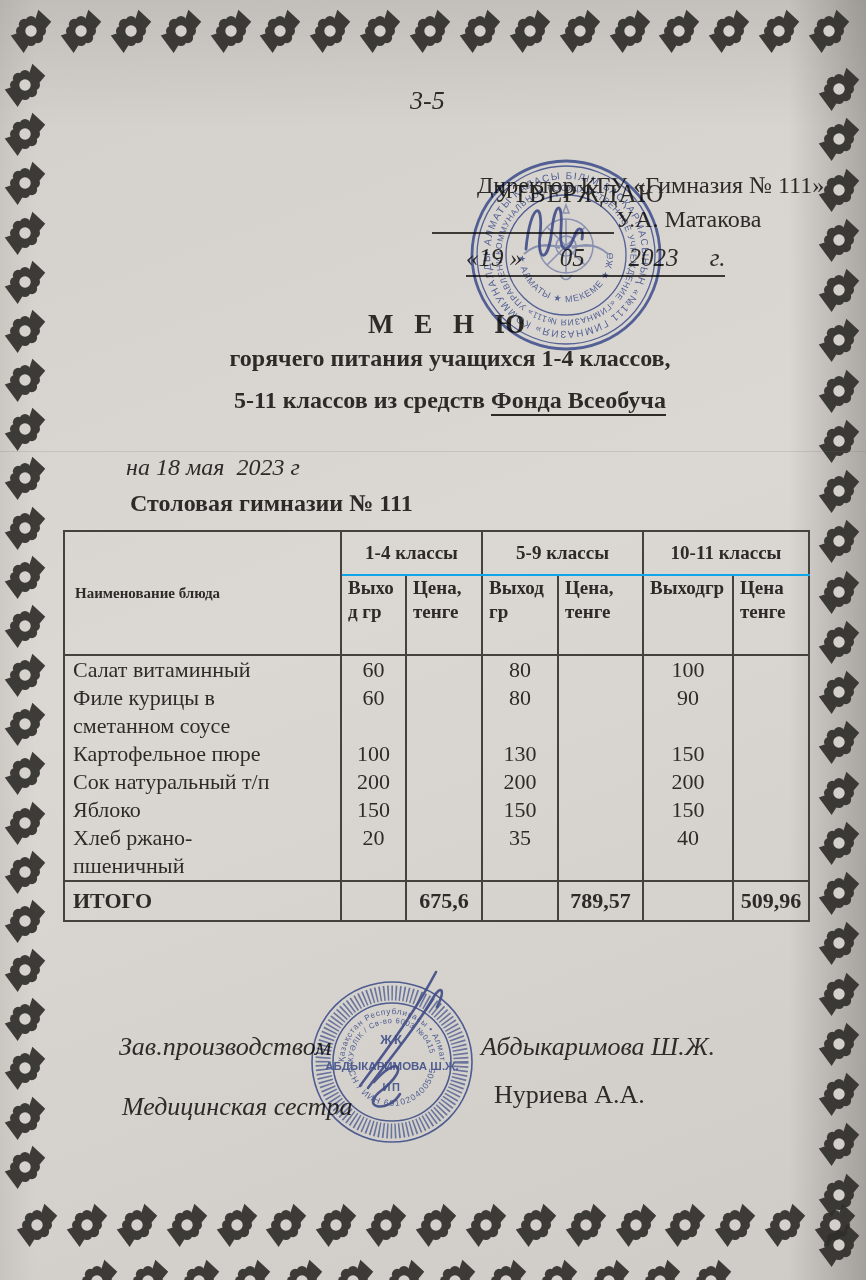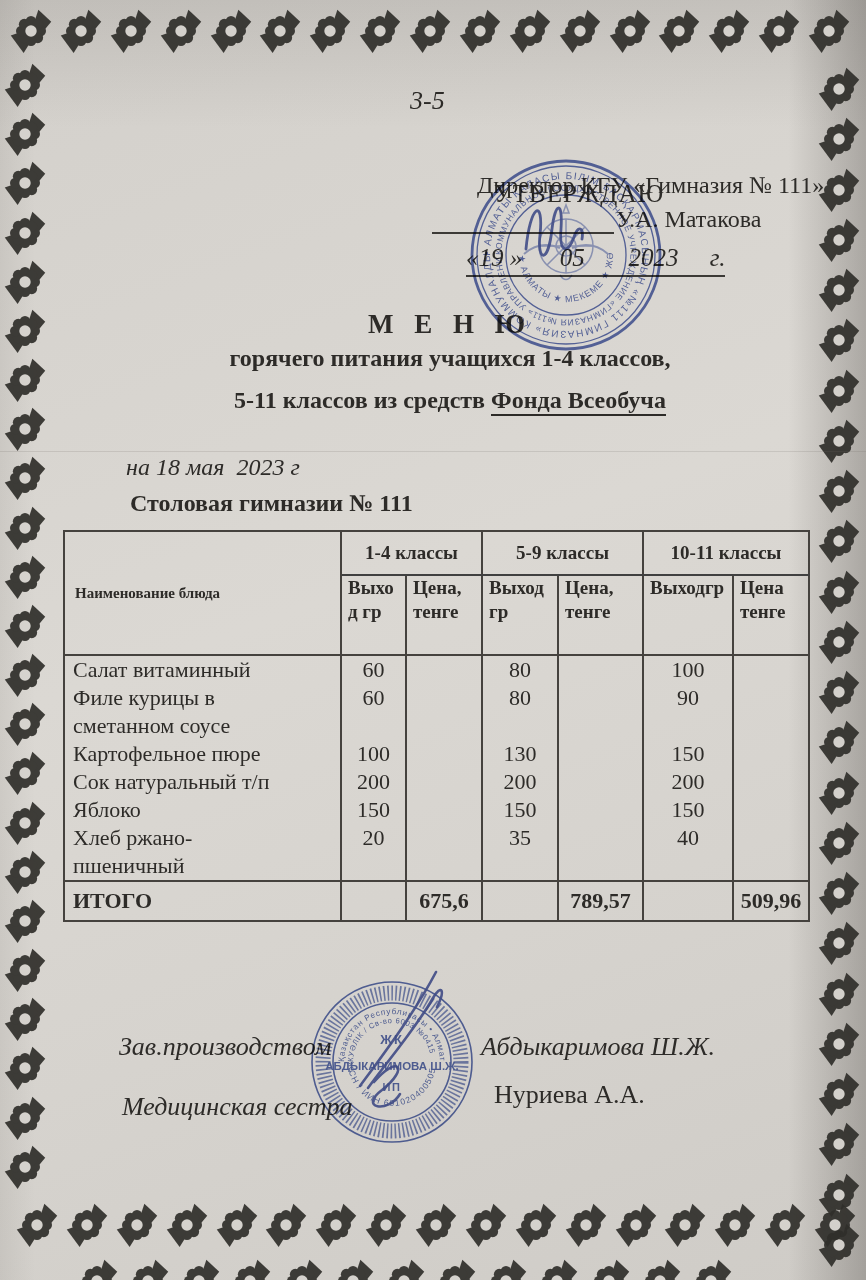--- a/index.html
+++ b/index.html
@@ -33,21 +33,21 @@
   .t-menu{top:301px;font-size:27px;letter-spacing:7px;margin-top:8px;}
   .t-line1{top:345px;font-size:24px;}
   .t-line2{top:387px;font-size:24px;}
   .u{border-bottom:2px solid #2d2b28;padding-bottom:1px;}
   .date-note{left:126px;top:454px;font-size:24px;font-style:italic;white-space:pre;}
   .canteen{left:130px;top:490px;font-size:24px;font-weight:bold;}
   
   table.menu{left:63px;top:530px;width:745px;position:absolute;border-collapse:collapse;table-layout:fixed;}
   table.menu th, table.menu td{border-left:2px solid #45423e;border-right:2px solid #45423e;padding:0 6px;}
   table.menu{border:2px solid #45423e;}
-  .t-head1 th{height:42px;font-size:19px;font-weight:bold;text-align:center;vertical-align:middle;border-bottom:2px solid #404040;}
+  .t-head1 th{height:42px;font-size:19px;font-weight:bold;text-align:center;vertical-align:middle;border-bottom:2px solid #0ea5e9;}
   .t-head1 th.namehead{font-size:15px;text-align:left;padding-left:10px;vertical-align:middle;border-bottom:2px solid #45423e;}
   .t-head2 th{height:78px;font-size:19px;font-weight:bold;text-align:left;vertical-align:top;padding-top:4px;overflow-wrap:anywhere;line-height:1.25;border-bottom:2px solid #45423e;}
   tbody.menu-body td{border-top:none;border-bottom:none;font-size:22px;line-height:28px;vertical-align:top;}
   tbody.menu-body td.name{padding-left:8px;white-space:pre-line;}
   tbody.menu-body td.val{text-align:center;}
   tr.total td{border-top:2px solid #45423e;font-weight:bold;height:38px;vertical-align:middle;font-size:22px;}
   tr.total td.name{white-space:normal;}
   
   .sig-role1{left:119px;top:1032px;font-size:26px;font-style:italic;}
   .sig-name1{left:481px;top:1032px;font-size:26px;font-style:italic;}

